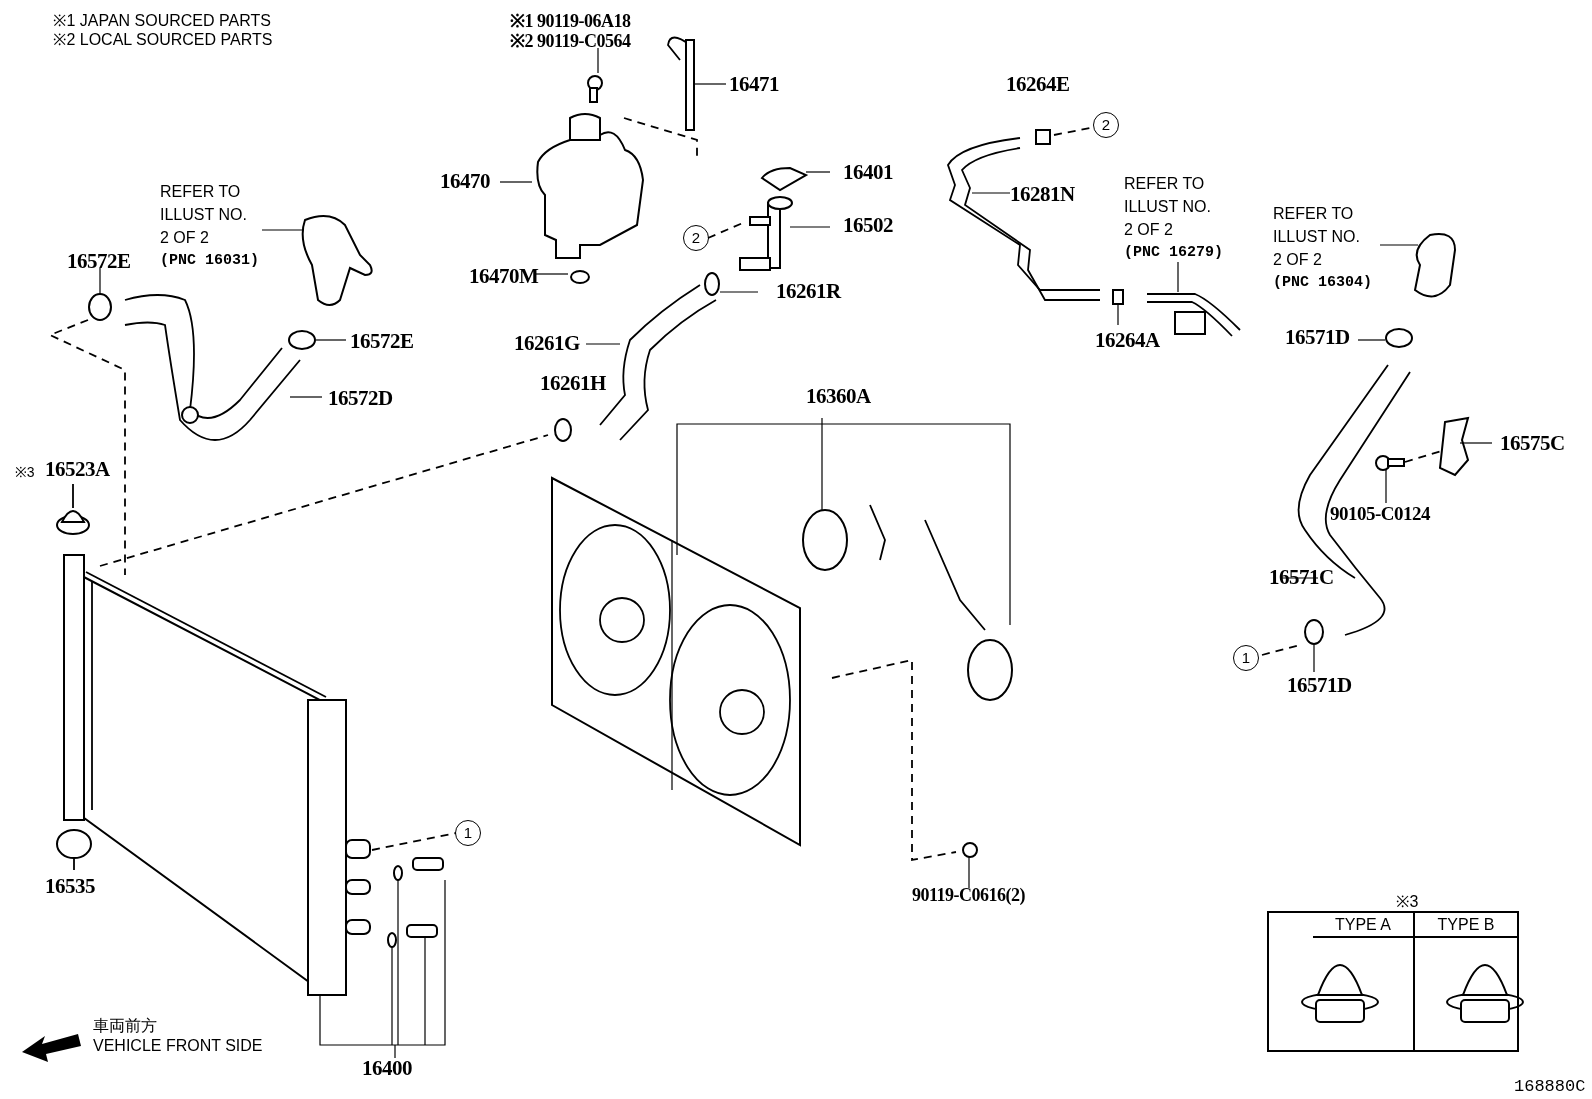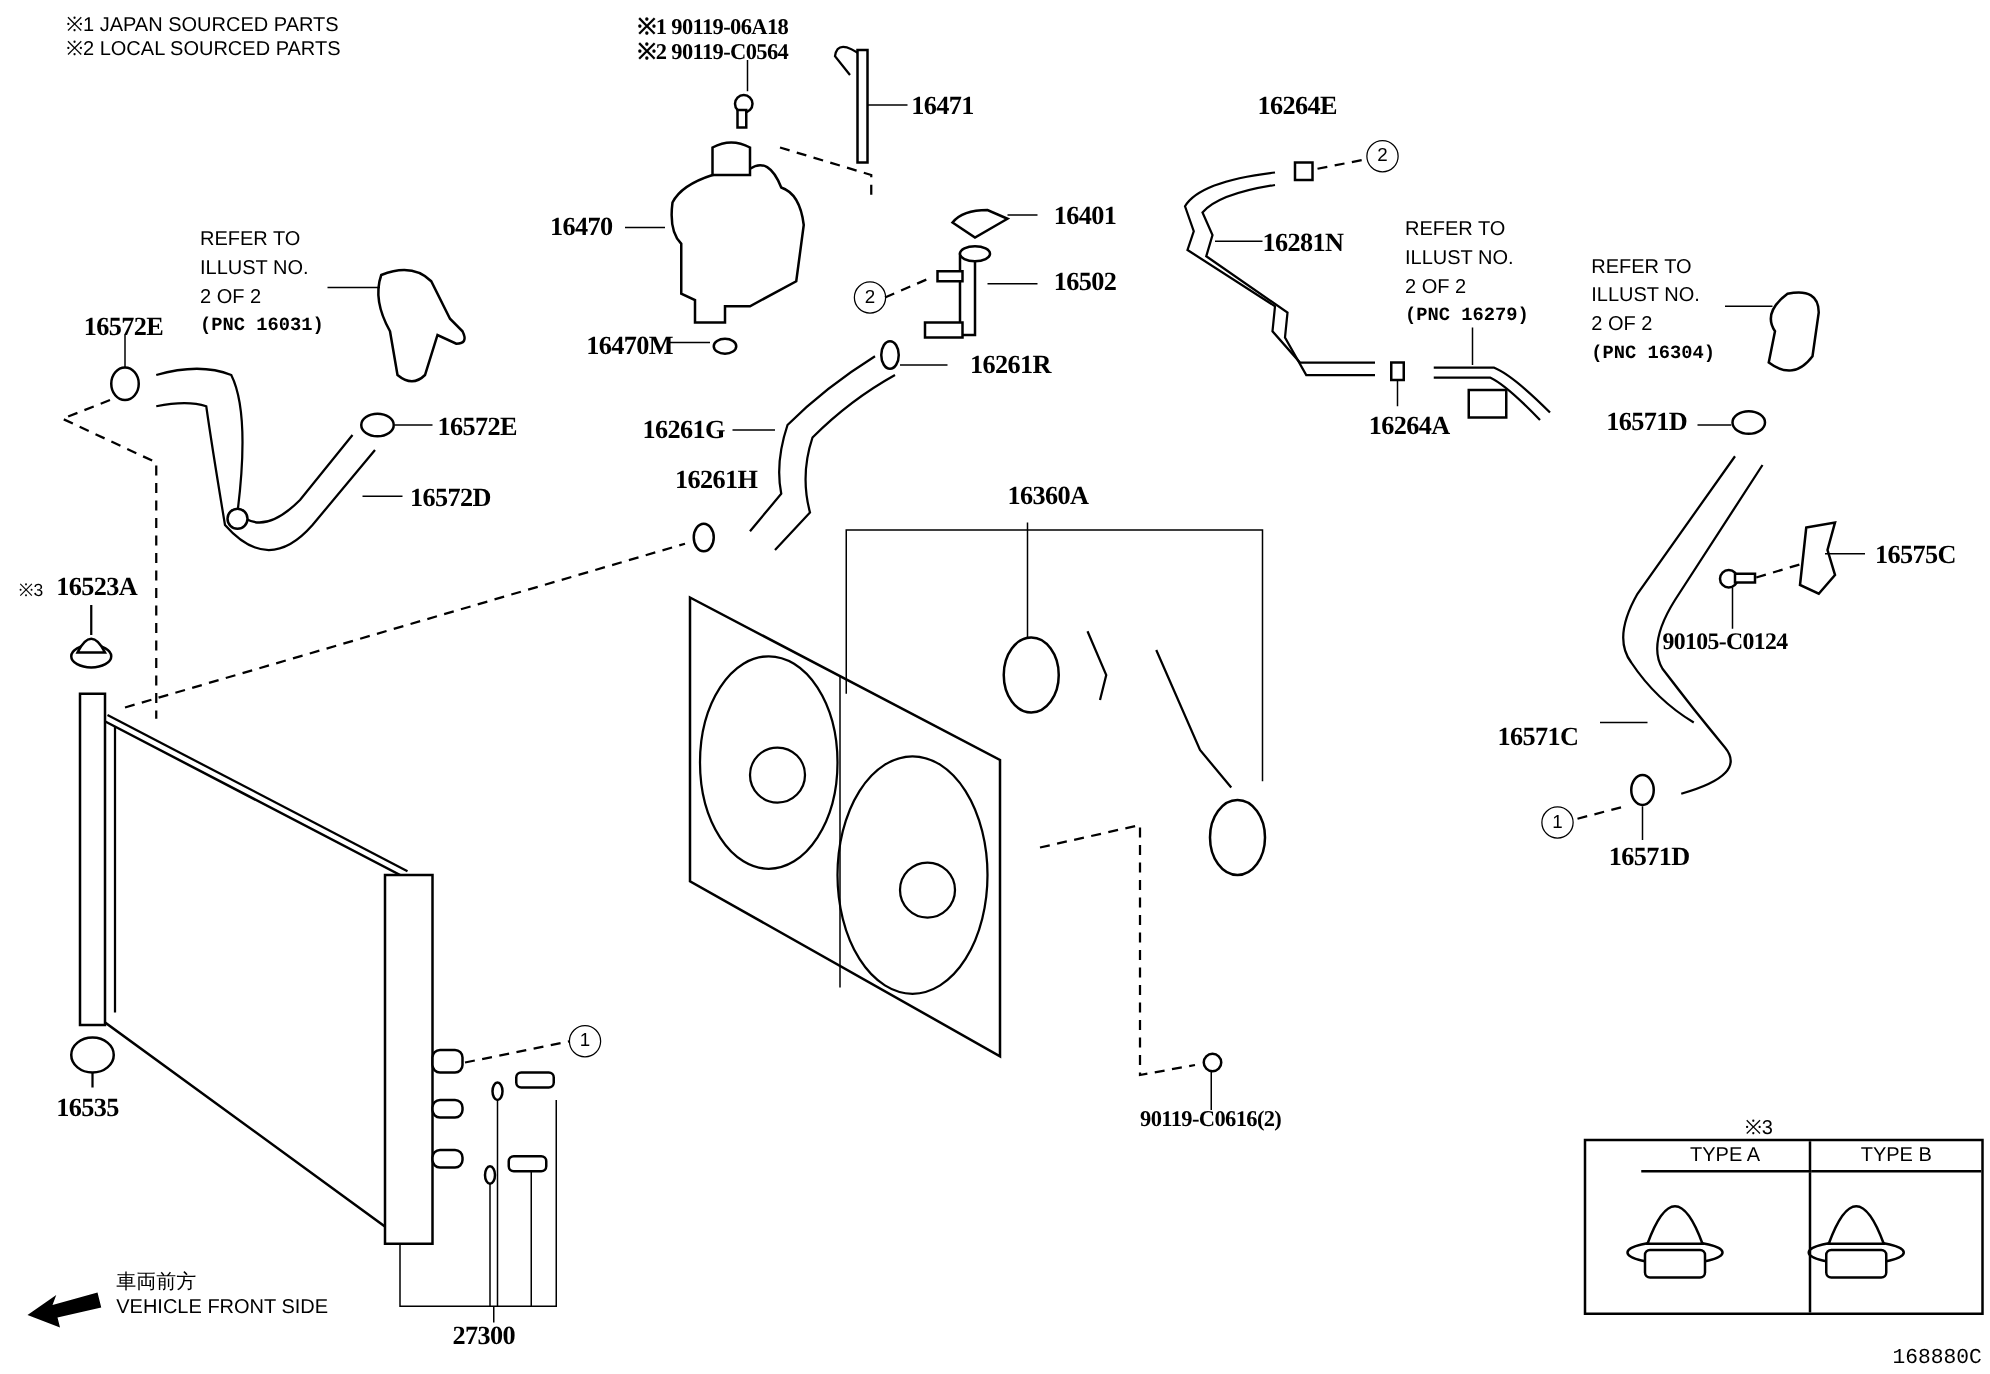--- a/index.html
+++ b/index.html
@@ -3,21 +3,21 @@
 <meta charset="utf-8">
 <style>
   html, body { margin:0; padding:0; background:#ffffff; }
   body { width:1592px; height:1099px; position:relative; overflow:hidden; font-family:"Liberation Sans", sans-serif; color:#000; }
   #diagram { position:absolute; left:0; top:0; width:1592px; height:1099px; }
   .lbl { position:absolute; font-family:"Liberation Serif", serif; font-weight:bold; font-size:21px; letter-spacing:-0.5px; white-space:nowrap; line-height:1; }
   .note { position:absolute; font-family:"Liberation Sans", sans-serif; font-size:16px; white-space:nowrap; line-height:1.45; }
   .pnc { font-family:"Liberation Mono", monospace; font-weight:bold; font-size:15px; }
   .legend { position:absolute; font-family:"Liberation Sans", sans-serif; font-size:16px; line-height:19px; white-space:nowrap; }
   .circ { position:absolute; width:24px; height:24px; border:1.6px solid #000; border-radius:50%; font-family:"Liberation Sans", sans-serif; font-size:15px; text-align:center; line-height:24px; box-sizing:content-box; }
-  .typetable { position:absolute; left:1267px; top:911px; width:320px; height:141px; border:2px solid #000; box-sizing:border-box; display:grid; grid-template-columns:1fr 1fr; grid-template-rows:25px 1fr;padding-left:44px; }
+  .typetable { position:absolute; left:1267px; top:911px; width:252px; height:141px; border:2px solid #000; box-sizing:border-box; display:grid; grid-template-columns:1fr 1fr; grid-template-rows:25px 1fr;padding-left:44px; }
   .typetable .hd { border-bottom:2px solid #000; font-size:16px; text-align:center; line-height:23px; }
   .typetable .hd.l, .typetable .cell.l { border-right:2px solid #000; }
   .typetable .cell { position:relative; }
   .ttmark { position:absolute; left:1396px; top:890px; font-size:16px; }
   .figno { position:absolute; left:1514px; top:1077px; font-family:Liberation Mono, monospace; font-size:17px; }
   .front { position:absolute; left:93px; top:1016px; font-size:16px; line-height:20px; }
   svg .ln { stroke:#000; stroke-width:1.8; fill:none; }
   svg .ds { stroke:#000; stroke-width:1.8; fill:none; stroke-dasharray:8 6; }
   svg .pt { stroke:#000; stroke-width:2; fill:#fff; }
   svg .thin { stroke:#000; stroke-width:1.2; fill:none; }
@@ -222,28 +222,28 @@
 <span class="lbl" style="left:540px; top:373px;text-align:right;">16261H</span>
 <span class="lbl" style="left:1006px; top:74px;">16264E</span>
 <span class="lbl" style="left:1010px; top:184px;">16281N</span>
 <span class="lbl" style="left:1095px; top:330px;">16264A</span>
 <span class="lbl" style="left:67px; top:251px;">16572E</span>
 <span class="lbl" style="left:350px; top:331px;">16572E</span>
 <span class="lbl" style="left:328px; top:388px;">16572D</span>
 <span class="note" style="left:15px; top:462px; font-size:14px;">※3</span>
 <span class="lbl" style="left:45px; top:459px;">16523A</span>
 <span class="lbl" style="left:45px; top:876px;">16535</span>
-<span class="lbl" style="left:362px; top:1058px;">27300</span>
+<span class="lbl" style="left:362px; top:1058px;">16400</span>
 <span class="lbl" style="left:806px; top:386px;">16360A</span>
 <span class="lbl" style="left:912px; top:886px; font-size:18px;">90119-C0616(2)</span>
 <span class="lbl" style="left:1285px; top:327px;">16571D</span>
 <span class="lbl" style="left:1287px; top:675px;">16571D</span>
 <span class="lbl" style="left:1500px; top:433px;">16575C</span>
 <span class="lbl" style="left:1330px; top:504px; font-size:19px;">90105-C0124</span>
-<span class="lbl" style="left:1198px; top:567px;margin-top:12px;">16571C</span>
+<span class="lbl" style="left:1269px; top:567px;">16571C</span>
 
 <div class="note" style="left:160px; top:180px;">
   <div>REFER TO</div>
   <div>ILLUST NO.</div>
   <div>2 OF 2</div>
   <div class="pnc">(PNC 16031)</div>
 </div>
 <div class="note" style="left:1124px; top:172px;">
   <div>REFER TO</div>
   <div>ILLUST NO.</div>

